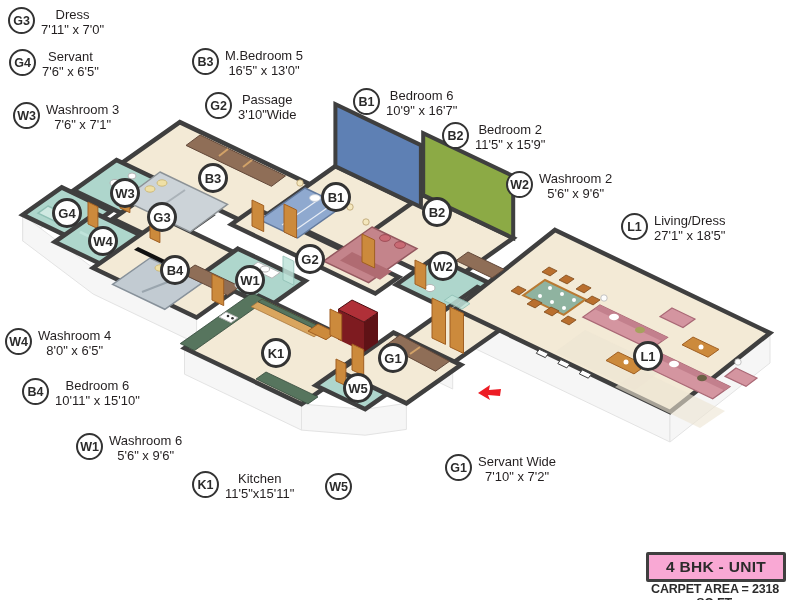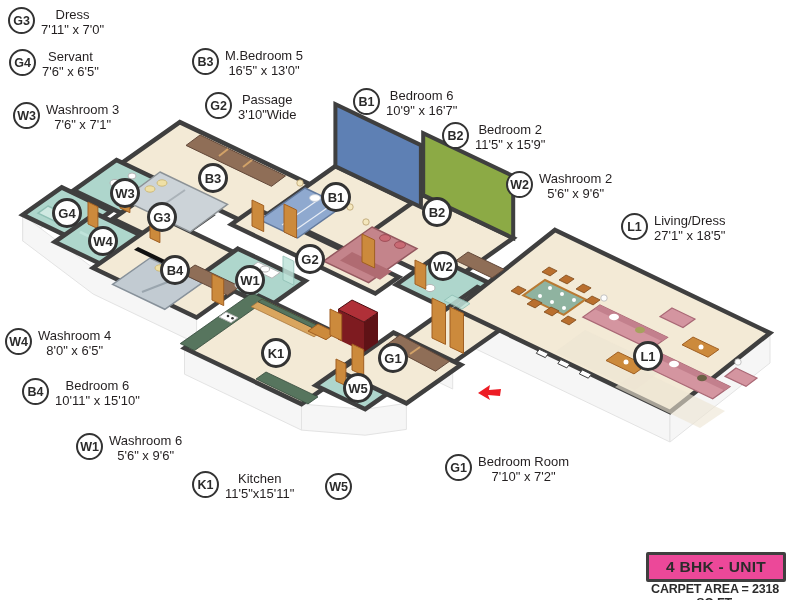--- a/index.html
+++ b/index.html
@@ -23,21 +23,21 @@
           justify-content:center;font-size:13px;font-weight:bold;color:#2b2b2b;}
   .legend-item{position:absolute;display:flex;gap:6px;align-items:flex-start;}
   .lbadge{width:27px;height:27px;box-sizing:border-box;border-radius:50%;background:#fff;
           border:2.5px solid var(--badge_border);display:flex;align-items:center;justify-content:center;
           font-size:12.5px;font-weight:bold;color:#2b2b2b;flex:0 0 auto;}
   .ltext{display:flex;flex-direction:column;align-items:center;line-height:15px;}
   .lname{font-size:13px;font-weight:500;white-space:nowrap;}
   .ldims{font-size:13px;white-space:nowrap;}
   .unit-box{position:absolute;left:646px;top:552px;width:140px;box-sizing:border-box;
             border:3px solid var(--wall);border-radius:2px;padding:3px 0;text-align:center;
-            font-size:15.5px;font-weight:bold;color:#2b2b2b;letter-spacing:.3px;background:#ec4899;}
+            font-size:15.5px;font-weight:bold;color:#2b2b2b;letter-spacing:.3px;background:#f9a8d4;}
   .carpet{position:absolute;left:633px;top:582px;width:164px;text-align:center;
           font-size:12.5px;font-weight:bold;color:#2b2b2b;letter-spacing:-0.2px;}
 </style>
 </head>
 <body>
 
 <div id="canvas">
 
   <svg width="800" height="600" viewBox="0 0 800 600">
     <defs>
@@ -309,20 +309,20 @@
         <span class="lname">Kitchen</span>
     <span class="ldims">11'5"x15'11"</span>
       </span>
   </div>
   <div class="legend-item" style="left:325px;top:473px">
     <span class="lbadge">W5</span>
   </div>
   <div class="legend-item" style="left:445px;top:454px">
     <span class="lbadge">G1</span>
     <span class="ltext">
-        <span class="lname">Bedroom Room</span>
+        <span class="lname">Servant Wide</span>
     <span class="ldims">7'10" x 7'2"</span>
       </span>
   </div>
 
   <div class="unit-box">4 BHK - UNIT</div>
   <div class="carpet">CARPET AREA = 2318 SQ.FT.</div>
 </div>
 
 </body></html>

